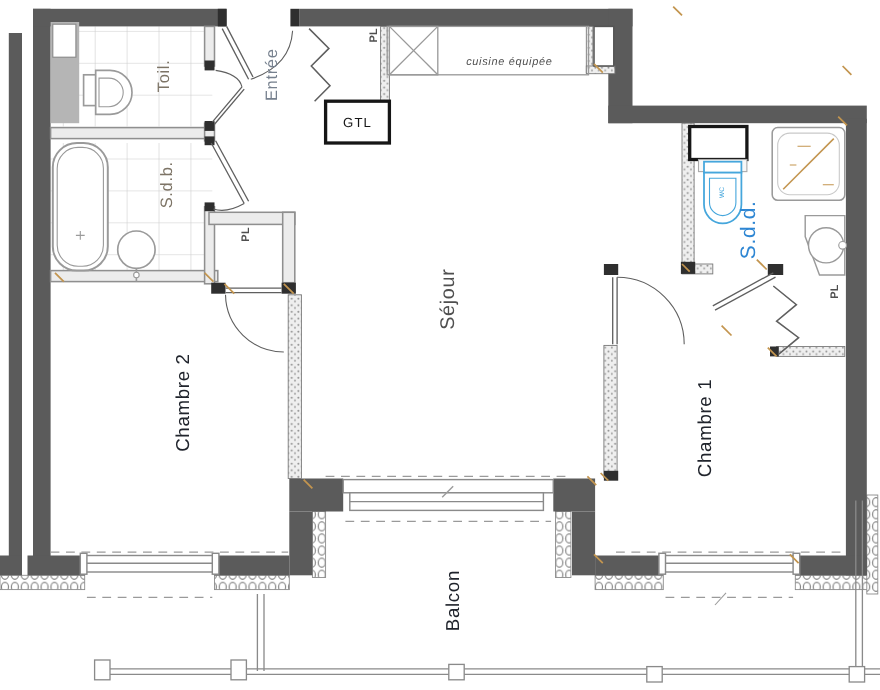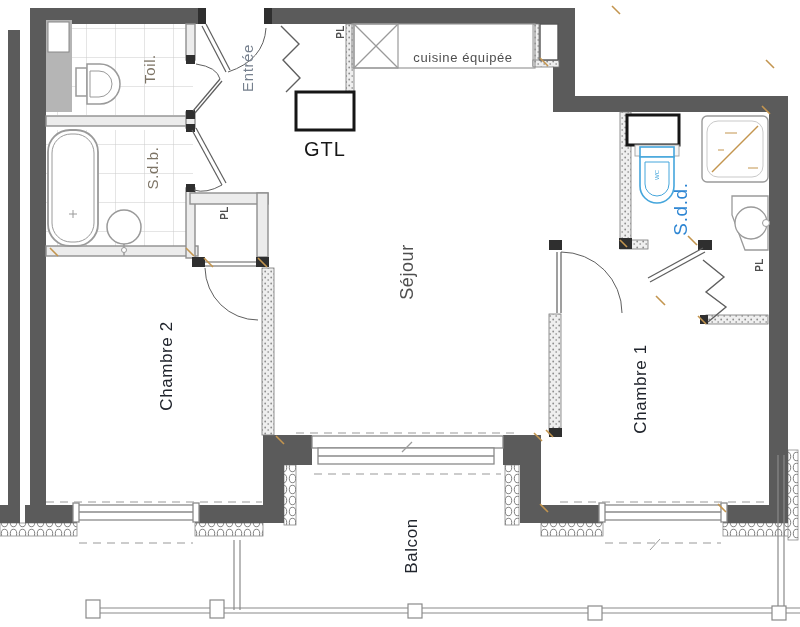--- a/index.html
+++ b/index.html
@@ -8,27 +8,27 @@
     font-family:"Liberation Sans", sans-serif;
   }
   .plan svg{position:absolute;left:0;top:0;}
   .lbl{
     position:absolute;white-space:nowrap;
     transform:translate(-50%,-50%);
     letter-spacing:0.6px;
   }
   .lbl.vert{transform:translate(-50%,-50%) rotate(-90deg);}
   .s15{font-size:15px;}
-  .s13{font-size:13px;}
+  .s13{font-size:10px;font-style:italic;}
   .s17{font-size:17px;}
   .s18{font-size:18px;}
   .s19{font-size:19px;}
   .s10{font-size:10px;font-weight:bold;letter-spacing:0.3px;}
   .s6{font-size:6px;letter-spacing:0;}
-  .gtl{font-size:20px;letter-spacing:1px;color:var(--ink);margin-top:38px;}
+  .gtl{font-size:12px;letter-spacing:1px;color:var(--ink);}
 </style>
 </head>
 <body>
 
 <div class="plan">
 
 <svg width="800" height="627" viewBox="0 0 800 627">
   <defs>
     <pattern id="tiles" width="29" height="29" patternUnits="userSpaceOnUse">
       <rect width="29" height="29" fill="#ffffff"></rect>

